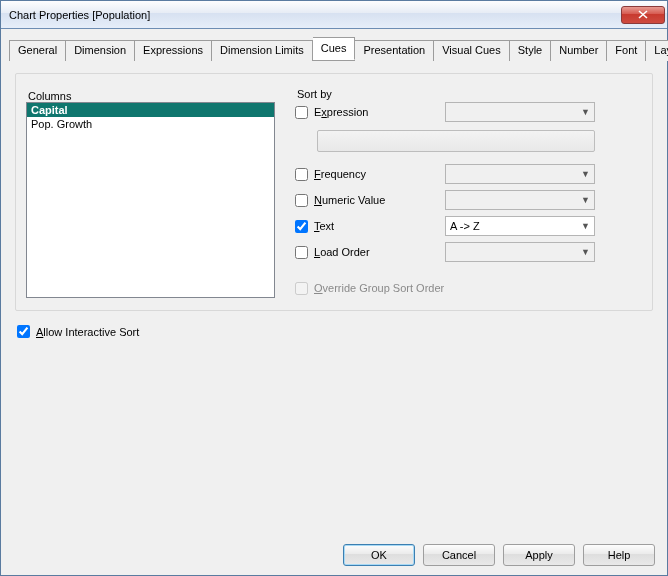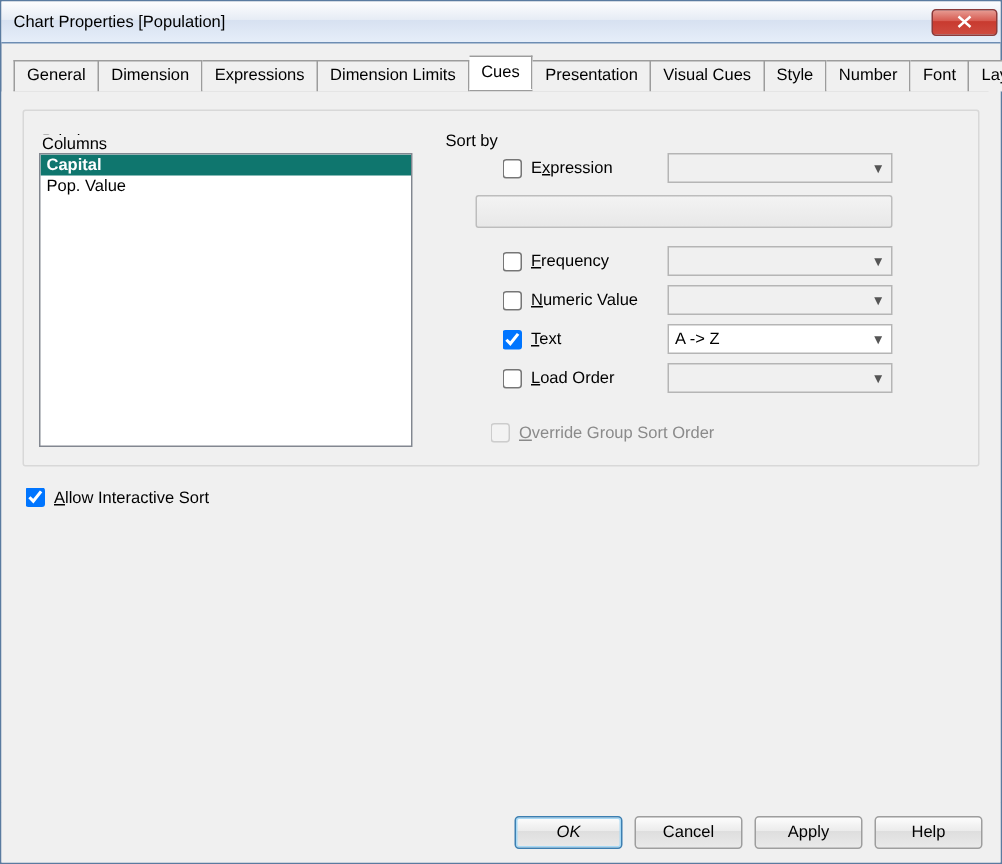--- a/index.html
+++ b/index.html
@@ -19,31 +19,31 @@
   .columns-row { display:flex; gap:20px; }
   .priority-col { width:249px; }
   .priority-label, .sortby-label { margin:0 0 2px 2px; }
   .priority-label span, .sortby-label span { display:inline-block; }
   .listbox { border:1px solid #828790; background:#fff; height:196px; overflow:auto; }
   .listitem { padding:1px 4px; cursor:pointer; }
   .listitem.selected { background:#0f766e; color:#fff;font-weight:bold; }
   .btnrow { margin-top:8px; display:flex; gap:8px; }
   .btn { min-width:72px; height:22px; border:1px solid #9e9e9e; border-radius:3px; background:linear-gradient(#fdfdfd,#ebebeb 45%,#dedede 46%,#e9e9e9); cursor:pointer; padding:0 10px; }
   .btn.disabled { color:#8c8c8c; cursor:default; background:linear-gradient(#f6f6f6,#ececec); }
-  .btn.primary { border-color:#3c7fb1; box-shadow:0 0 0 1px #a7d9f5 inset;font-style:italic; }
+  .btn.primary { border-color:#3c7fb1; box-shadow:0 0 0 1px #a7d9f5 inset; }
   .sortby-col { flex:1; padding-top:0; }
   .sortgrid { display:grid; grid-template-columns: 150px 150px; row-gap:6px; align-items:center; margin-top:2px;}
-  .chk { display:flex; align-items:center; gap:6px;margin-left:40px; }
+  .chk { display:flex; align-items:center; gap:6px; }
   .chk input { width:13px; height:13px; margin:0; }
   .chk .lbl .ul { text-decoration:underline; }
   .combo { height:20px; border:1px solid #b5b5b5; background:#fff; display:flex; align-items:center; padding:0 4px; justify-content:space-between; }
   .combo.disabled { background:#f0f0f0; color:#8a8a8a; }
   .combo .arrow { color:#555; font-size:9px; }
   .exprbox { grid-column:1 / span 2; height:22px; margin:2px 0 6px 22px; border:1px solid #bdbdbd; background:linear-gradient(#f3f3f3,#e8e8e8); border-radius:2px; }
-  .override { grid-column:1 / span 2; display:flex; align-items:center; gap:6px; color:#8a8a8a; margin-top:14px;margin-left:32px; }
+  .override { grid-column:1 / span 2; display:flex; align-items:flex-start; gap:6px; color:#8a8a8a; margin-top:14px; }
   .override input { width:13px; height:13px; margin:0; }
   .allowrow { margin:14px 2px 0; display:flex; align-items:center; gap:6px; }
   .allowrow input { width:13px; height:13px; margin:0;}
   .footer { height:40px; border-top:0; display:flex; align-items:center; justify-content:flex-end; gap:8px; padding:0 12px; background:#f0f0f0;}
   .ul { text-decoration: underline; }
 </style>
 </head>
 <body>
 
 <div class="window">
@@ -72,21 +72,21 @@
   </div>
 
   <div class="body">
     <div class="fieldset">
       <span class="legend">Columns</span>
       <div class="columns-row">
         <div class="priority-col">
           <div class="priority-label"><span><span class="ul">P</span>riority</span></div>
           <div class="listbox">
             <div class="listitem selected">Capital</div>
-            <div class="listitem">Pop. Value</div>
+            <div class="listitem">Pop. Growth</div>
           </div>
         </div>
 
         <div class="sortby-col">
           <div class="sortby-label"><span>Sort by</span></div>
           <div class="sortgrid">
             <label class="chk">
               <input type="checkbox" style="">
               <span class="lbl"><span>E</span><span class="ul">x</span><span>pression</span></span>
             </label>

